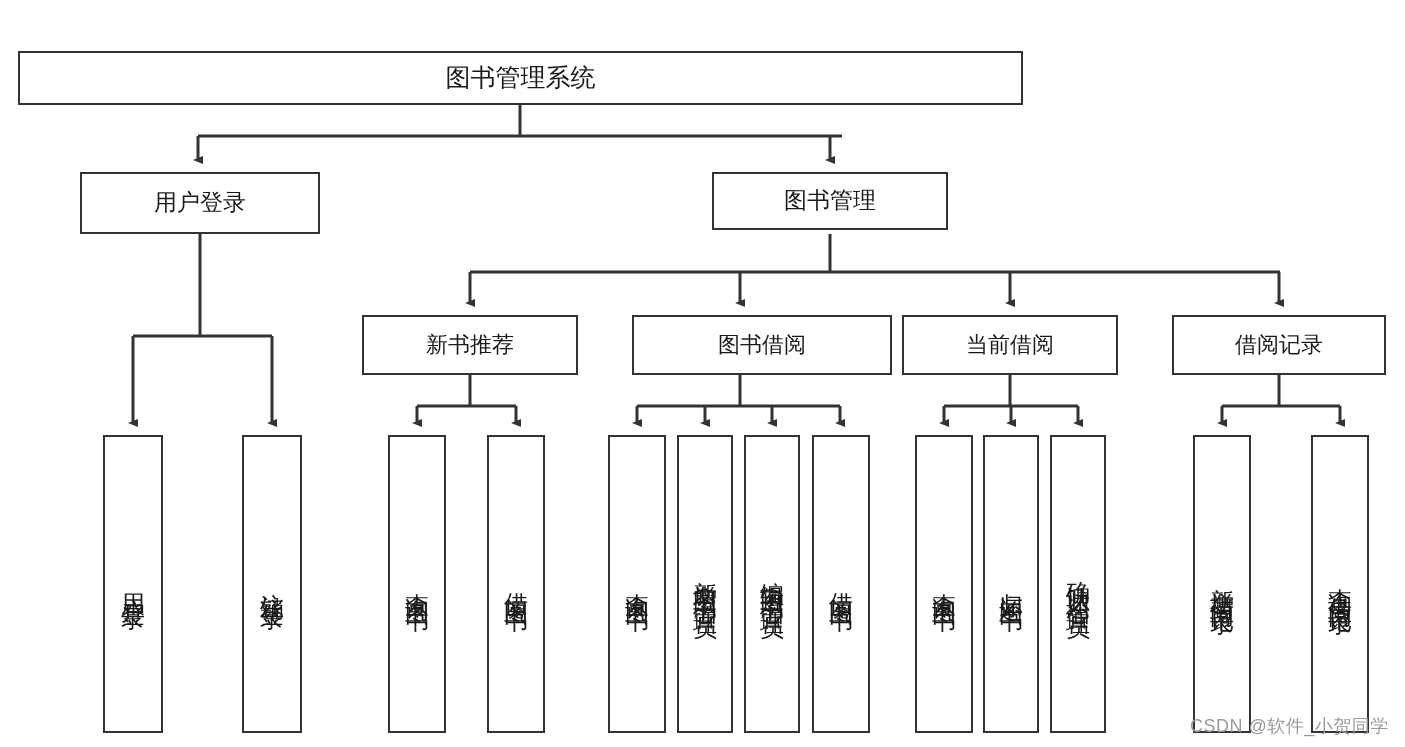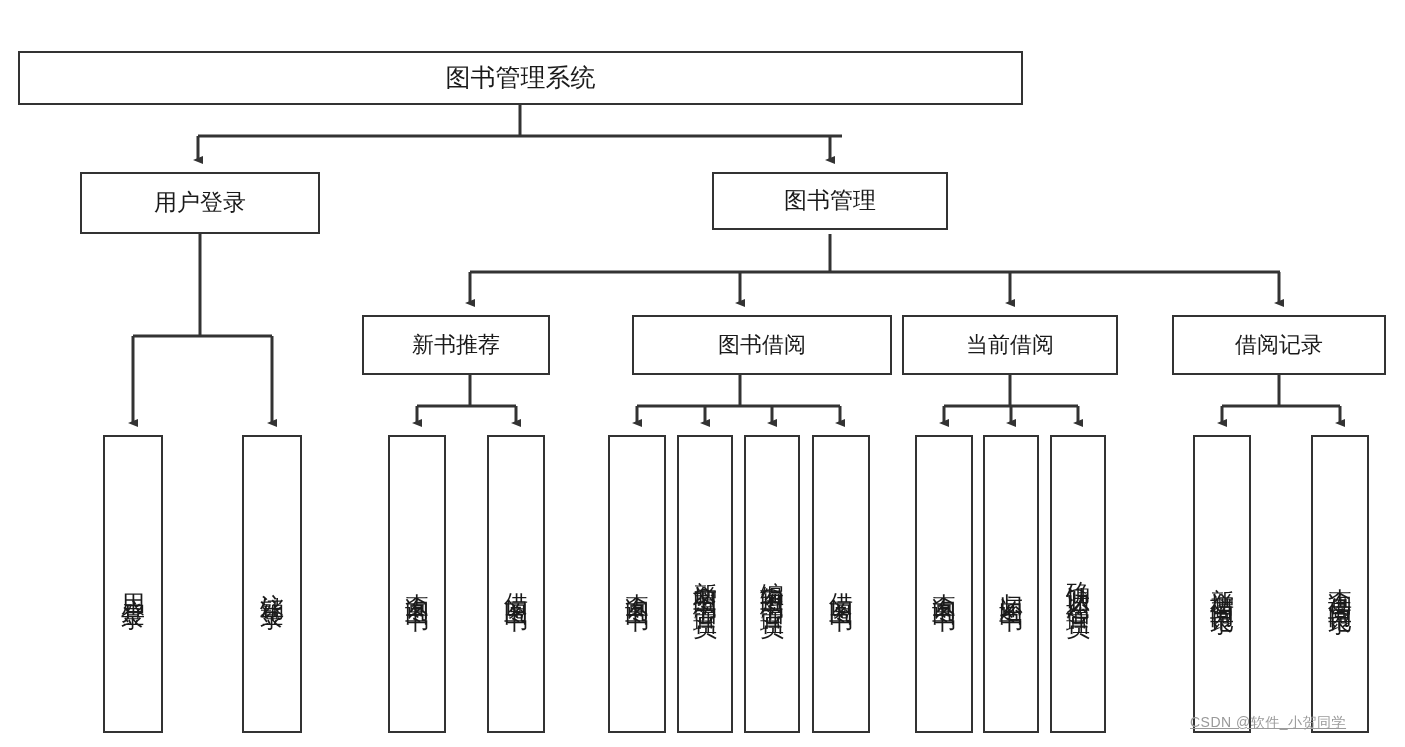--- a/index.html
+++ b/index.html
@@ -57,25 +57,24 @@
     text-orientation: upright;
     font-size: 24px;
     letter-spacing: 5px;
     line-height: 1;
     white-space: nowrap;
   }
   #watermark {
     position: absolute;
     left: 1190px;
     top: 714px;
-    font-size: 14px;
+    font-size: 18px;
     color: #9a9a9a;
     white-space: nowrap;
     letter-spacing: 0.5px;
-    text-decoration: underline;
   }
 </style>
 </head>
 <body>
 
 <div id="canvas">
 
   <svg id="wires" viewBox="0 0 1405 747">
     <defs>
       <marker id="arrow" markerWidth="10" markerHeight="10" refX="4" refY="5" orient="auto" markerUnits="userSpaceOnUse">
@@ -131,21 +130,21 @@
     <span class="label">图书管理系统</span>
   </div>
 
   <div class="node lvl1" style="left: 80px; top: 172px; width: 240px; height: 62px; border-color: rgb(51, 51, 51); background: rgb(255, 255, 255); color: rgb(26, 26, 26);">
     <span class="label">用户登录</span>
   </div>
   <div class="node lvl1" style="left: 712px; top: 172px; width: 236px; height: 58px; border-color: rgb(51, 51, 51); background: rgb(255, 255, 255); color: rgb(26, 26, 26);">
     <span class="label">图书管理</span>
   </div>
 
-  <div class="node lvl2" style="left: 362px; top: 315px; width: 188px; height: 60px; border-color: rgb(51, 51, 51); background: rgb(255, 255, 255); color: rgb(26, 26, 26);">
+  <div class="node lvl2" style="left: 362px; top: 315px; width: 216px; height: 60px; border-color: rgb(51, 51, 51); background: rgb(255, 255, 255); color: rgb(26, 26, 26);">
     <span class="label">新书推荐</span>
   </div>
   <div class="node lvl2" style="left: 632px; top: 315px; width: 260px; height: 60px; border-color: rgb(51, 51, 51); background: rgb(255, 255, 255); color: rgb(26, 26, 26);">
     <span class="label">图书借阅</span>
   </div>
   <div class="node lvl2" style="left: 1172px; top: 315px; width: 214px; height: 60px; border-color: rgb(51, 51, 51); background: rgb(255, 255, 255); color: rgb(26, 26, 26);">
     <span class="label">借阅记录</span>
   </div>
   <div class="node lvl2" style="left: 902px; top: 315px; width: 216px; height: 60px; border-color: rgb(51, 51, 51); background: rgb(255, 255, 255); color: rgb(26, 26, 26);">
     <span class="label">当前借阅</span>

